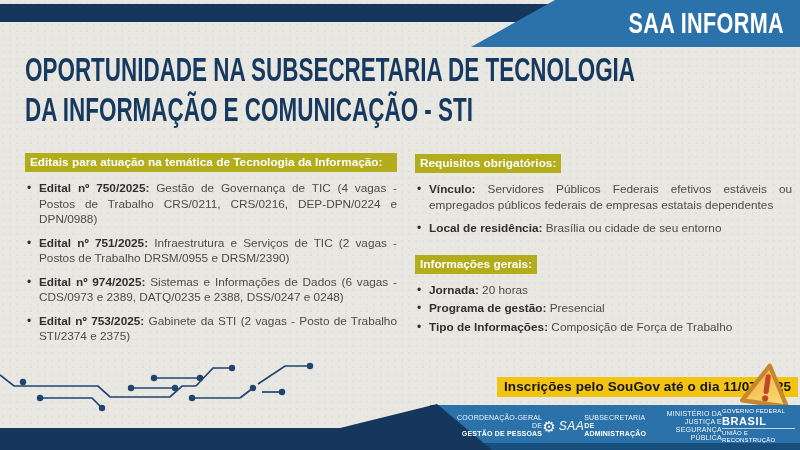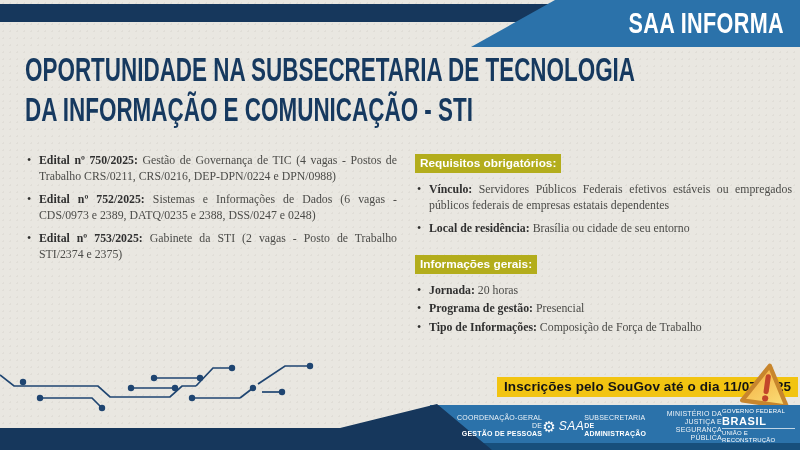--- a/index.html
+++ b/index.html
@@ -27,21 +27,21 @@
   .col { position:absolute; top:153px; }
   .col-left  { left:25px;  width:372px; }
   .col-right { left:415px; width:377px; }
 
   .sec-header { display:inline-block; background:#b3ad1c; color:#fff; font-weight:700;
                 font-size:11.8px; padding:2px 5px 3px 5px; margin-bottom:9px; }
   .sec-header.full { display:block; }
 
   ul.blist { list-style:none; }
   ul.blist li { position:relative; padding-left:14px; font-size:11.8px; line-height:15.5px;
-                color:#4b4b48; text-align:justify; margin-bottom:8px;font-family:Liberation Serif, serif; }
+                color:#4b4b48; text-align:justify; margin-bottom:8px; }
   ul.blist li::before { content:"•"; position:absolute; left:2px; top:0; color:#2f2f2d; font-size:12px; }
   ul.blist .lbl { font-weight:700; color:#303030; }
   ul.blist.tight li { margin-bottom:3px; text-align:left; }
   .gap-top { margin-top:10px; }
 
   
   .circuit { position:absolute; left:0; top:352px; }
 
   
   .deadline { position:absolute; left:497px; top:377px; background:#f2c411; color:#141414;
@@ -76,23 +76,25 @@
 
   <div class="top-navy-stripe"></div>
   <div class="top-blue-band">
     <span class="banner-text">SAA INFORMA</span>
   </div>
 
   <div class="title-line l1">OPORTUNIDADE NA SUBSECRETARIA DE TECNOLOGIA</div>
   <div class="title-line l2">DA INFORMAÇÃO E COMUNICAÇÃO - STI</div>
 
   <div class="col col-left">
+    <div class="sec-header full">Editais para atuação na temática de Tecnologia da Informação:</div>
     <ul class="blist">
       <li><span class="lbl">Edital nº 750/2025:</span><span> Gestão de Governança de TIC (4 vagas - Postos de Trabalho CRS/0211, CRS/0216, DEP-DPN/0224 e DPN/0988)</span></li>
-      <li><span class="lbl">Edital nº 752/2025:</span><span> Sistemas e Informações de Dados (6 vagas - CDS/0973 e 2389, DATQ/0235 e 2388, DSS/0247 e 0248)</span></li>
+      <li><span class="lbl">Edital nº 751/2025:</span><span> Infraestrutura e Serviços de TIC (2 vagas - Postos de Trabalho DRSM/0955 e DRSM/2390)</span></li>
+      <li><span class="lbl">Edital nº 974/2025:</span><span> Sistemas e Informações de Dados (6 vagas - CDS/0973 e 2389, DATQ/0235 e 2388, DSS/0247 e 0248)</span></li>
       <li><span class="lbl">Edital nº 753/2025:</span><span> Gabinete da STI (2 vagas - Posto de Trabalho STI/2374 e 2375)</span></li>
     </ul>
   </div>
 
   <div class="col col-right">
     <div class="sec-header">Requisitos obrigatórios:</div>
     <ul class="blist">
       <li><span class="lbl">Vínculo:</span><span> Servidores Públicos Federais efetivos estáveis ou empregados públicos federais de empresas estatais dependentes</span></li>
       <li><span class="lbl">Local de residência:</span><span> Brasília ou cidade de seu entorno</span></li>
     </ul>

